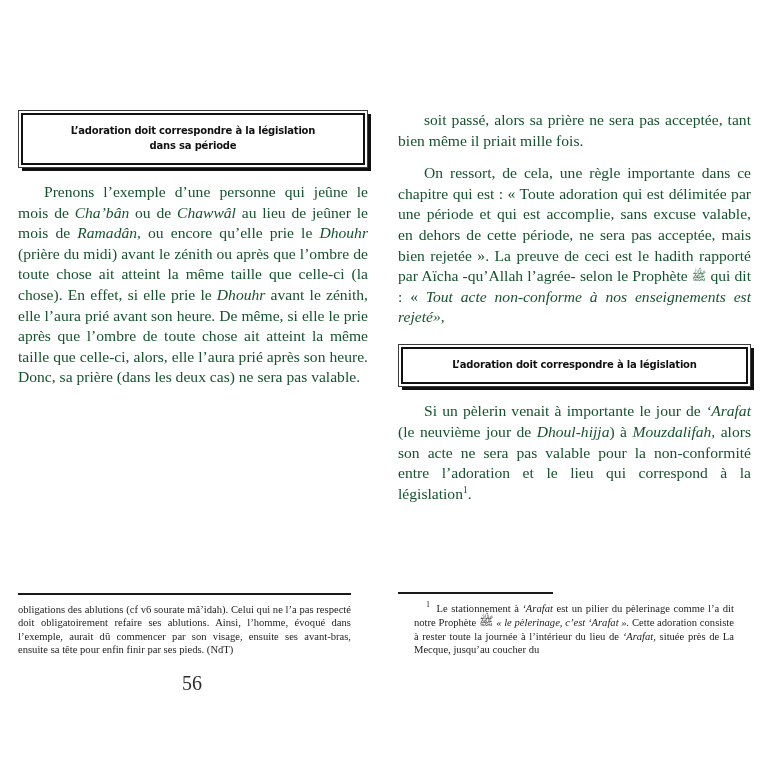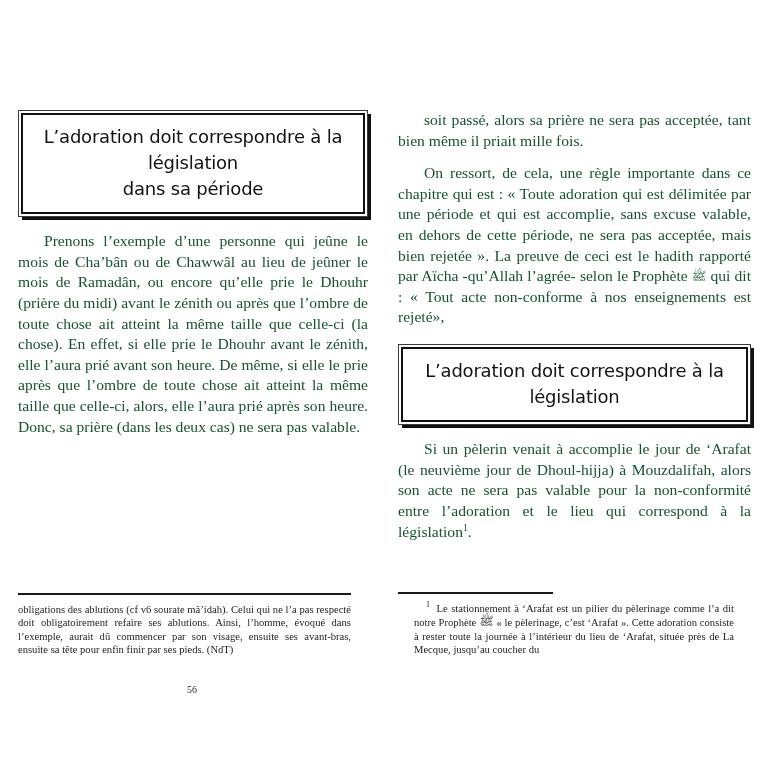--- a/index.html
+++ b/index.html
@@ -71,42 +71,43 @@
     height: 3px;
     background: #111111;
   }
   .heading-inner {
     border: 2px solid #111111;
     padding: 9px 12px 10px 12px;
     text-align: center;
   }
   .heading-text {
     font-family: "DejaVu Sans", "Liberation Sans", sans-serif;
-    font-size: 18px;
+    font-size: 10px;
     line-height: 1.45;
     letter-spacing: -0.2px;
     color: #111111;
-    font-weight: 400;
+    font-weight: 700;
   }
 
   
   p.para {
     margin: 0 0 0 0;
     text-align: justify;
     text-justify: inter-word;
     font-size: 15.6px;
     line-height: 20.6px;
     text-indent: 26px;
     hyphens: none;
     color: #14532d;
   }
   p.para + p.para {
     margin-top: 12px;
   }
   .it {
+    font-style: italic;
   }
   .sallam {
     font-size: 12px;
     vertical-align: 1px;
     letter-spacing: 0;
   }
   sup.fn {
     font-size: 9.5px;
     vertical-align: super;
     line-height: 0;
@@ -154,21 +155,21 @@
     margin-left: 16px;
   }
 
   
   .folio {
     position: absolute;
     bottom: 72px;
     left: 0;
     right: 0;
     text-align: center;
-    font-size: 10px;
+    font-size: 20px;
     color: #2a2a2a;
   }
   .page-left .folio { left: 0; right: 0; }
 </style>
 </head>
 <body>
 
 <div class="spread">
 
   <div class="page page-left">
@@ -208,21 +209,21 @@
     </div>
 
     <div class="heading-frame" style="margin-top:16px;">
       <div class="heading-inner">
         <div class="heading-text">L’adoration doit correspondre à la législation</div>
       </div>
     </div>
 
     <div>
       <p class="para">
-        <span>Si un pèlerin venait à accomplie le jour de </span><span class="it">‘Arafat</span><span> (le neuvième jour de </span><span class="it">Dhoul-hijja</span><span>) à </span><span class="it">Mouzdalifah,</span><span> alors son acte ne sera pas valable pour la non-conformité entre l’adoration et le lieu qui correspond à la législation</span><sup class="fn">1</sup><span>.</span>
+        <span>Si un pèlerin venait à importante le jour de </span><span class="it">‘Arafat</span><span> (le neuvième jour de </span><span class="it">Dhoul-hijja</span><span>) à </span><span class="it">Mouzdalifah,</span><span> alors son acte ne sera pas valable pour la non-conformité entre l’adoration et le lieu qui correspond à la législation</span><sup class="fn">1</sup><span>.</span>
       </p>
     </div>
 
     <div class="footnote-area">
       <div class="fn-rule short"></div>
       <p class="fn-text fn-indent"><span class="marker">1</span><span> Le stationnement à </span><span class="it">‘Arafat</span><span> est un pilier du pèlerinage comme l’a dit notre Prophète </span><span class="sallam">ﷺ</span><span class="it"> « le pèlerinage, c’est ‘Arafat ».</span><span> Cette adoration consiste à rester toute la journée à l’intérieur du lieu de </span><span class="it">‘Arafat,</span><span> située près de La Mecque, jusqu’au coucher du</span></p>
     </div>
 
   </div>
 

